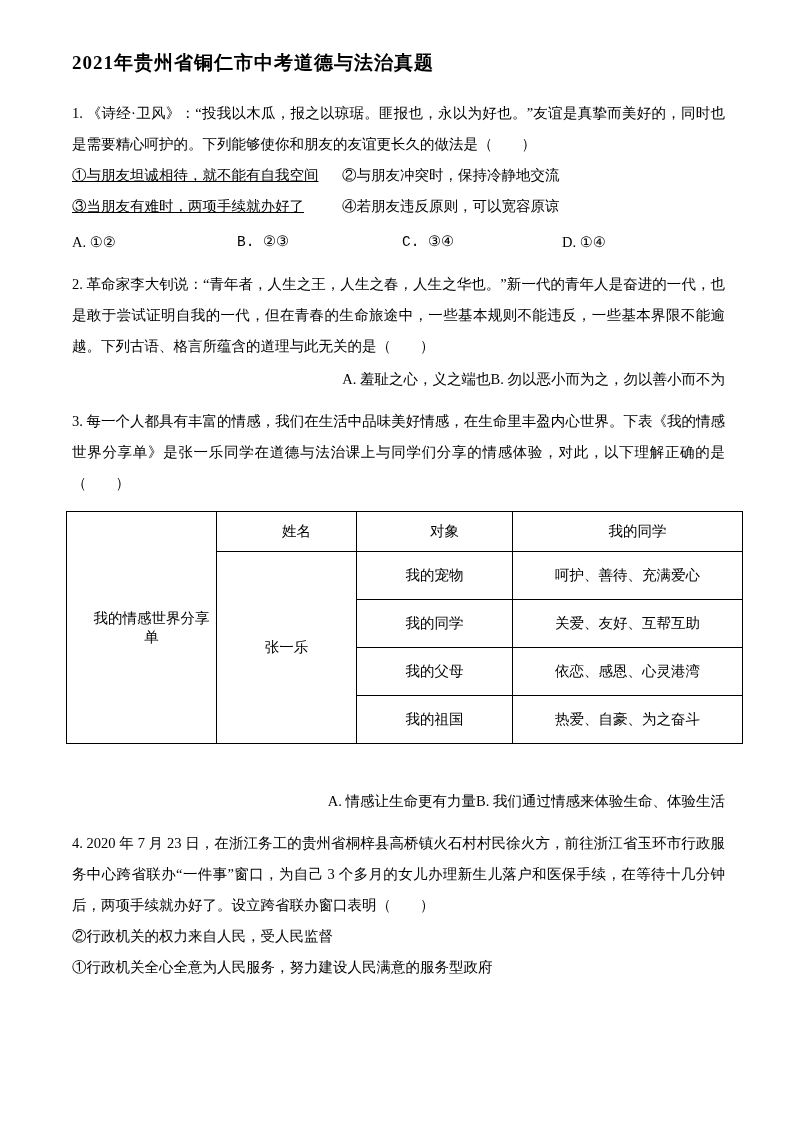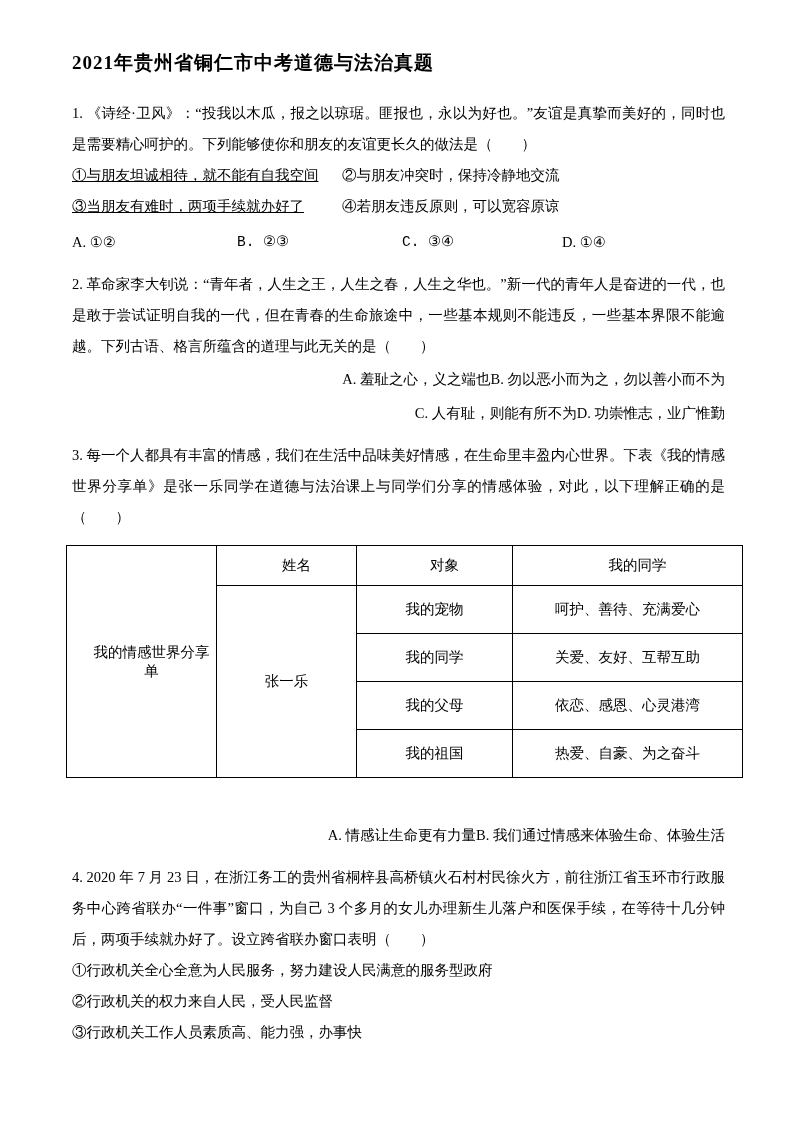--- a/index.html
+++ b/index.html
@@ -72,21 +72,20 @@
       <span>A. ①②</span>
       <span>B. ②③</span>
       <span>C. ③④</span>
       <span>D. ①④</span>
     </p>
   </section>
 
   <section class="q">
     <p class="stem">2. 革命家李大钊说：“青年者，人生之王，人生之春，人生之华也。”新一代的青年人是奋进的一代，也是敢于尝试证明自我的一代，但在青春的生命旅途中，一些基本规则不能违反，一些基本界限不能逾越。下列古语、格言所蕴含的道理与此无关的是（　　）</p>
     <p class="optline"><span class="col320">A. 羞耻之心，义之端也</span><span>B. 勿以恶小而为之，勿以善小而不为</span></p>
-    <p class="optline"><span class="col320">C. 人有耻，则能有所不为</span><span>D. 功崇惟志，业广惟勤</span></p>
   </section>
 
   <section class="q">
     <p class="stem">3. 每一个人都具有丰富的情感，我们在生活中品味美好情感，在生命里丰盈内心世界。下表《我的情感世界分享单》是张一乐同学在道德与法治课上与同学们分享的情感体验，对此，以下理解正确的是（　　）</p>
 
     <table class="share-table">
       <colgroup>
         <col style="width:150px">
           <col style="width:140px">
           <col style="width:156px">
@@ -117,18 +116,17 @@
         <td>热爱、自豪、为之奋斗</td>
       </tr>
     </tbody>
       </table>
 
     <p class="optline"><span class="col320">A. 情感让生命更有力量</span><span>B. 我们通过情感来体验生命、体验生活</span></p>
   </section>
 
   <section class="q">
     <p class="stem">4. 2020 年 7 月 23 日，在浙江务工的贵州省桐梓县高桥镇火石村村民徐火方，前往浙江省玉环市行政服务中心跨省联办“一件事”窗口，为自己 3 个多月的女儿办理新生儿落户和医保手续，在等待十几分钟后，两项手续就办好了。设立跨省联办窗口表明（　　）</p>
+    <p class="line">②行政机关的权力来自人民，受人民监督</p>
     <p class="line">①行政机关全心全意为人民服务，努力建设人民满意的服务型政府</p>
-    <p class="line">②行政机关的权力来自人民，受人民监督</p>
-    <p class="line">③行政机关工作人员素质高、能力强，办事快</p>
   </section>
 
 </div>
 
 </body></html>

